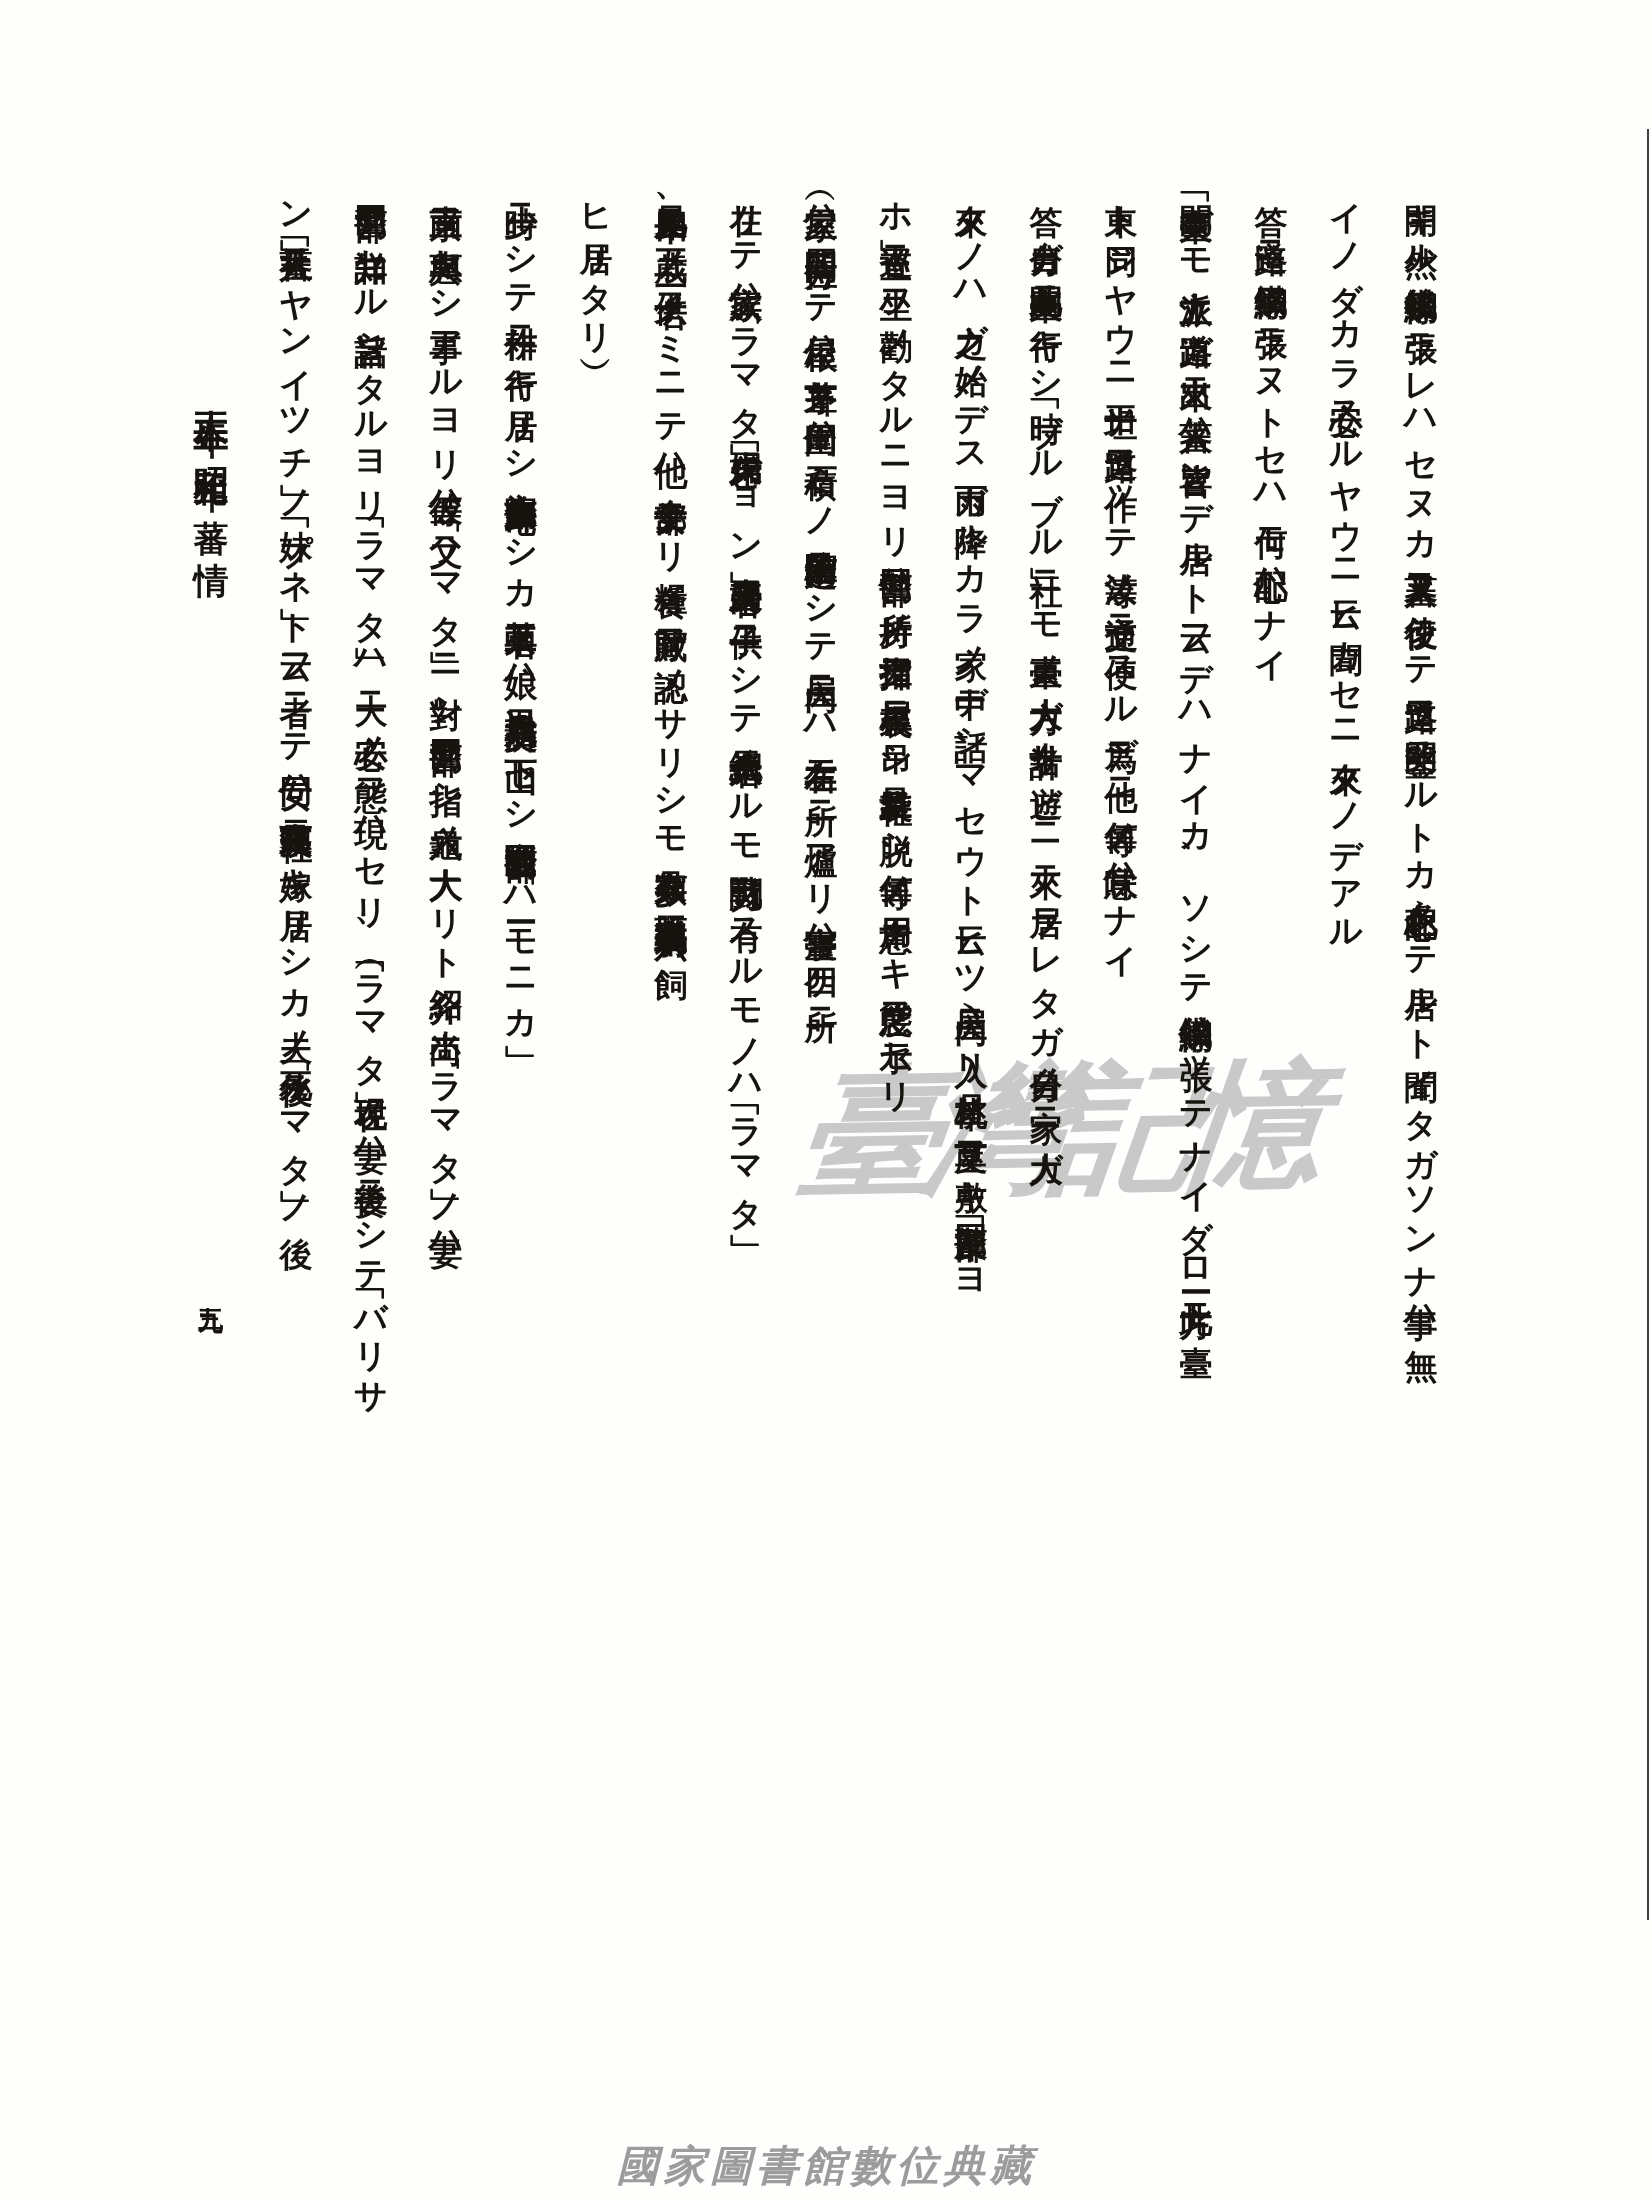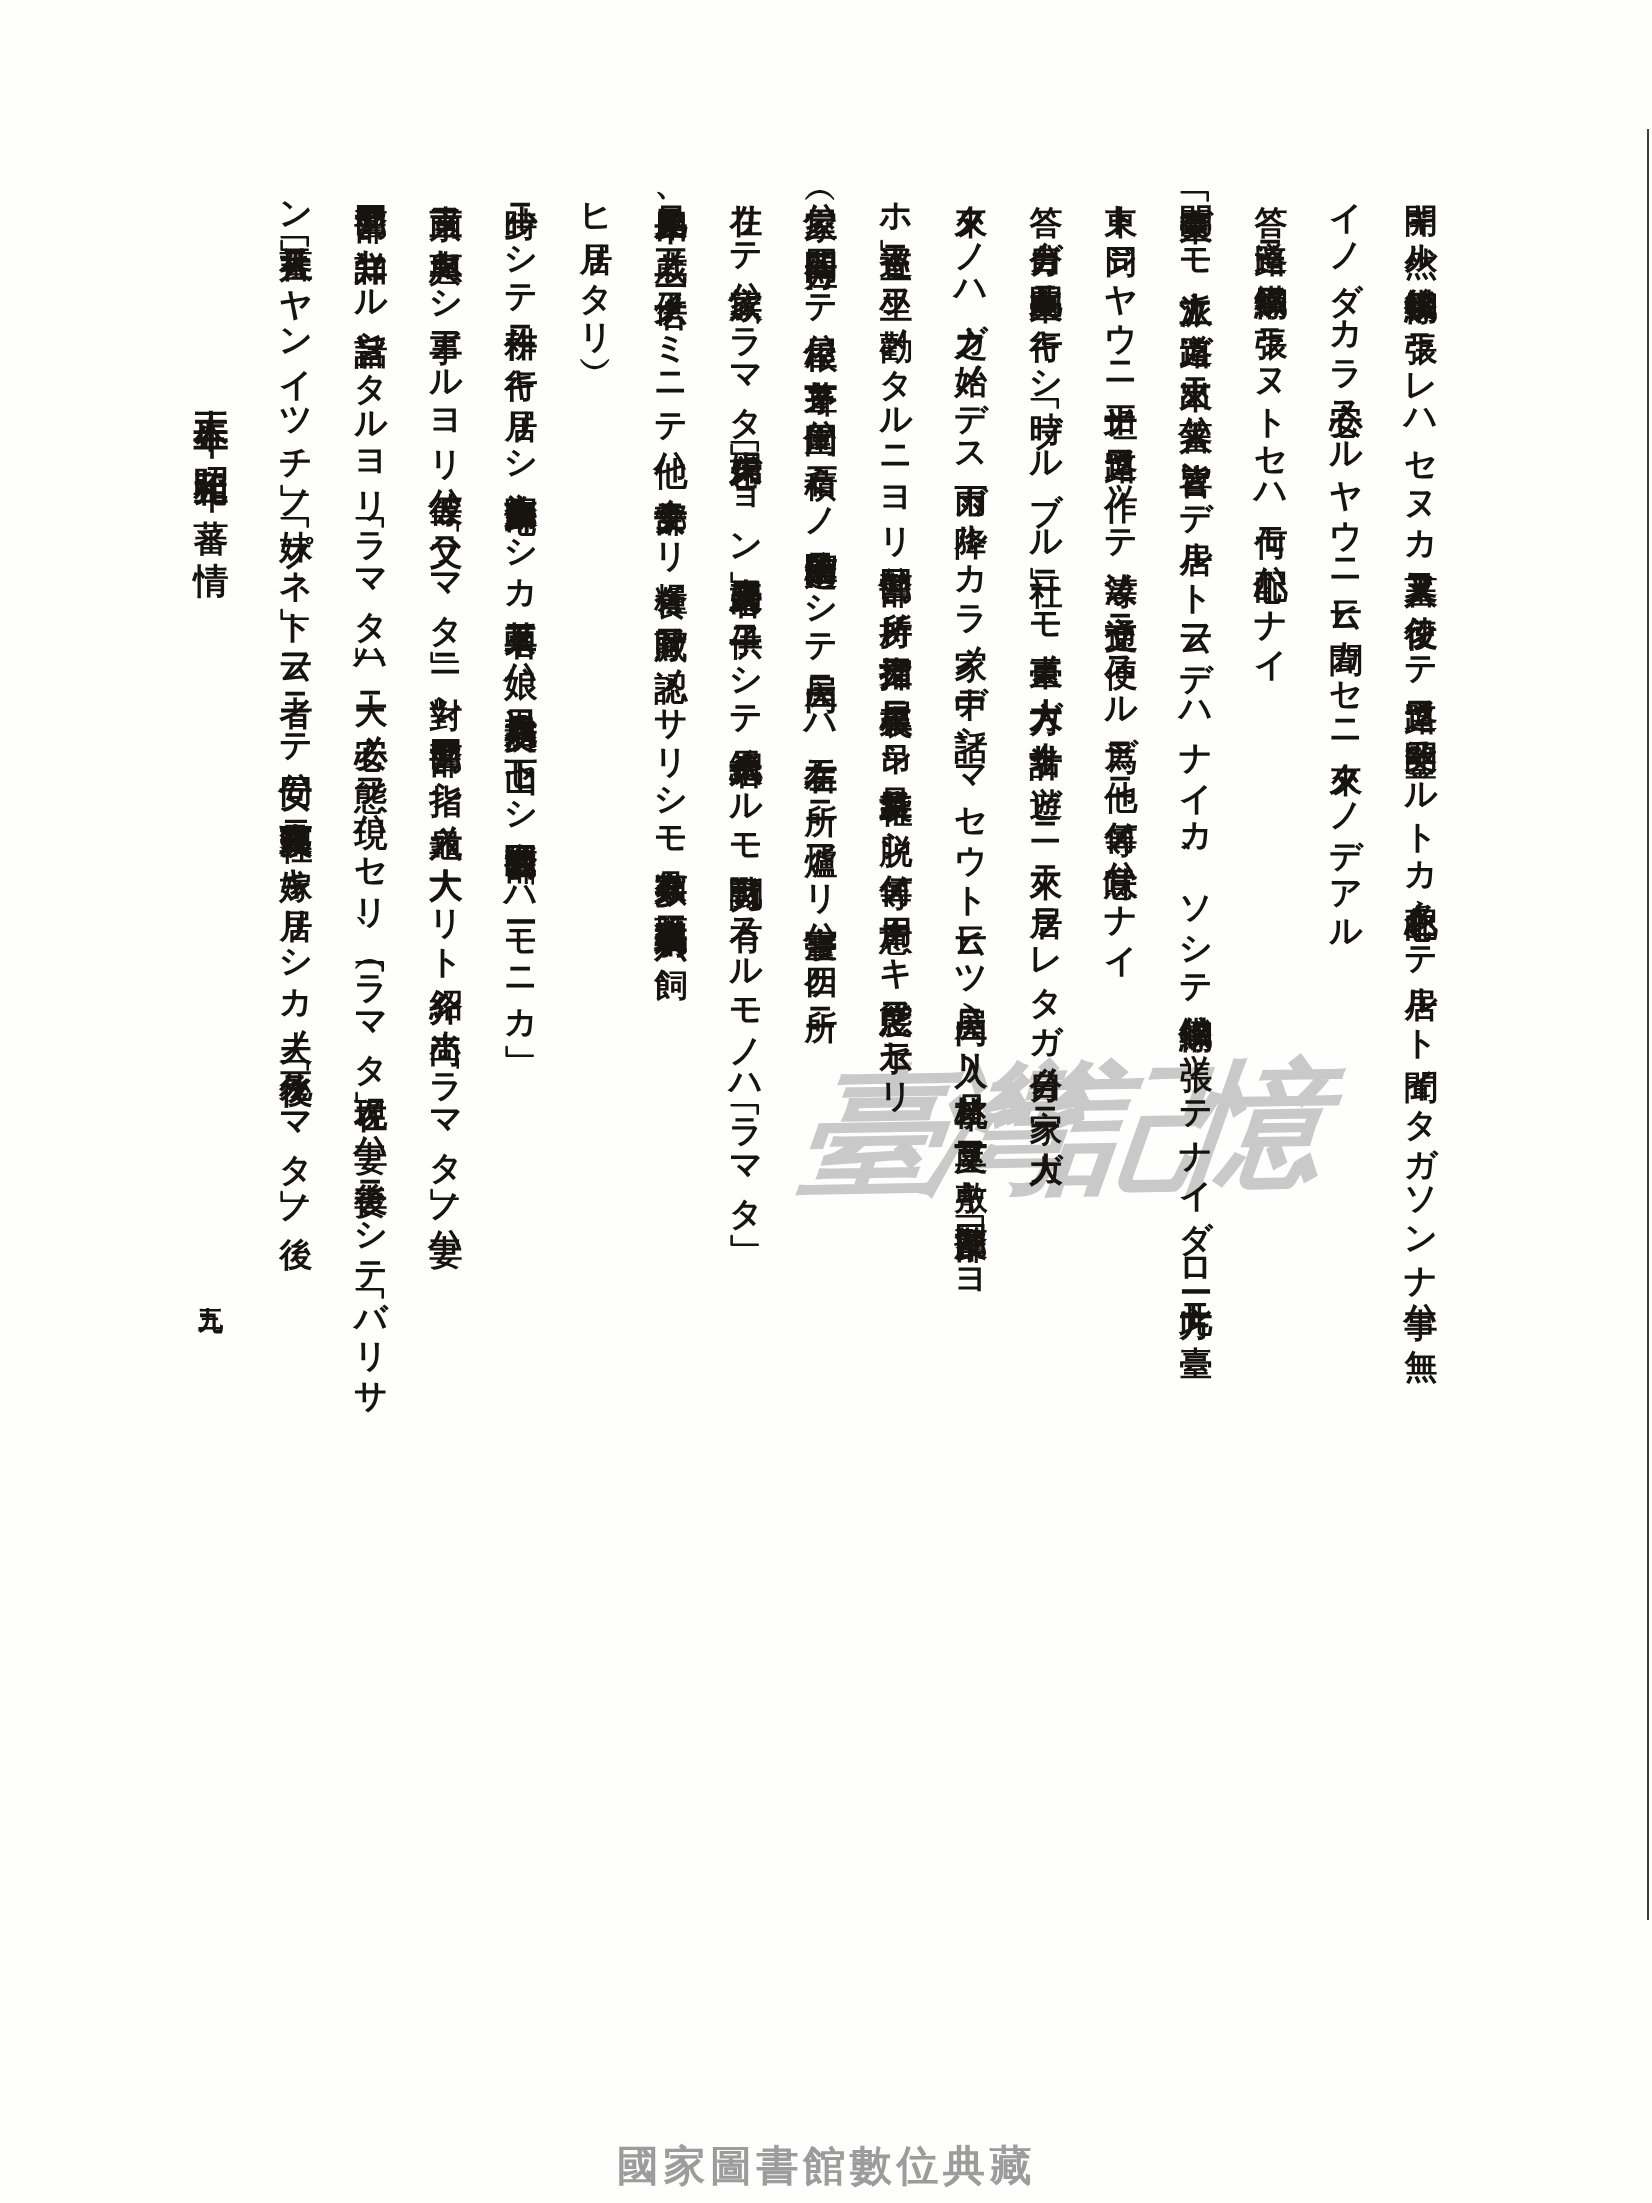--- a/index.html
+++ b/index.html
@@ -78,20 +78,21 @@
   }
   .footer-archive-label {
     position: absolute;
     top: 2138px; left: 0;
     width: 100%;
     text-align: center;
     font-size: 42px;
     font-weight: bold;
     letter-spacing: 4.6px;
     color: #9c9c9c;
+    font-style: italic;
   }
   .scan-edge-artifact {
     position: absolute;
     right: 3.7px; top: 129px;
     width: 2.8px; height: 1791px;
     background: #1c1c1c;
     opacity: 0.85;
   }
 </style>
 </head>

